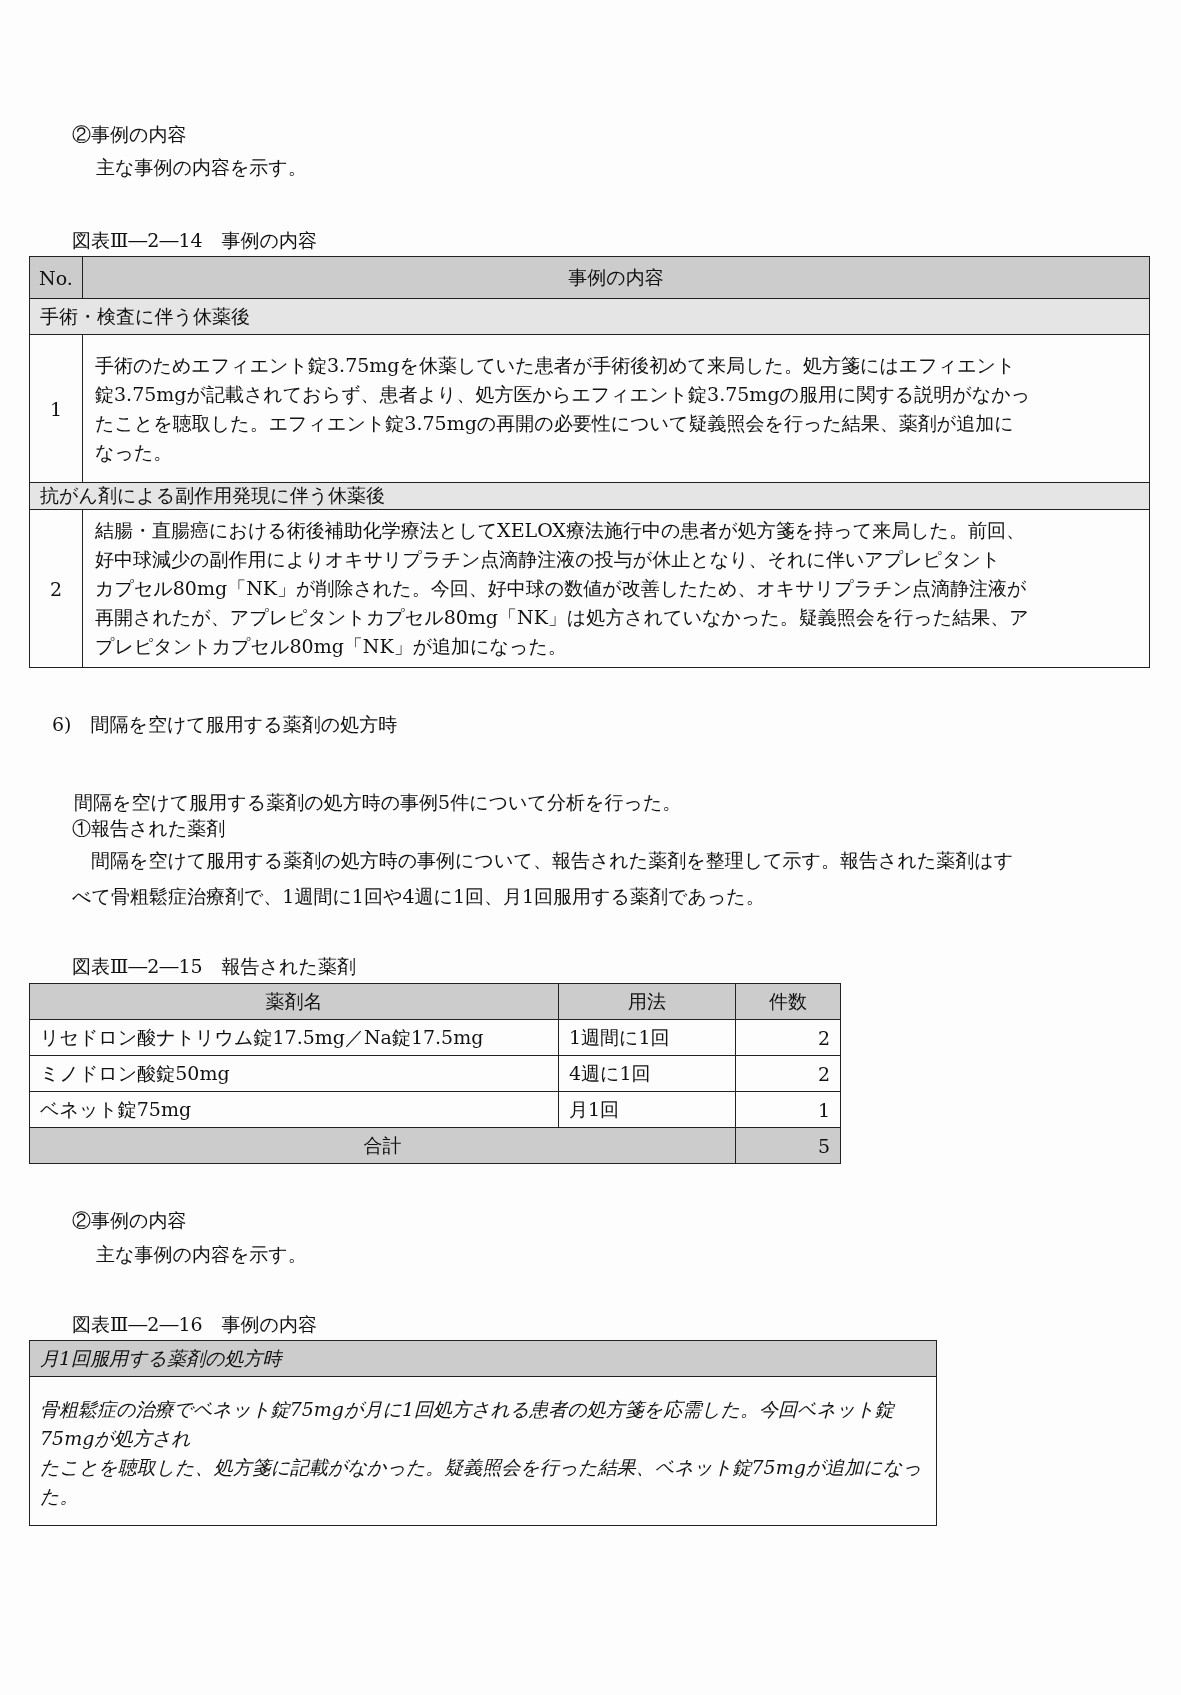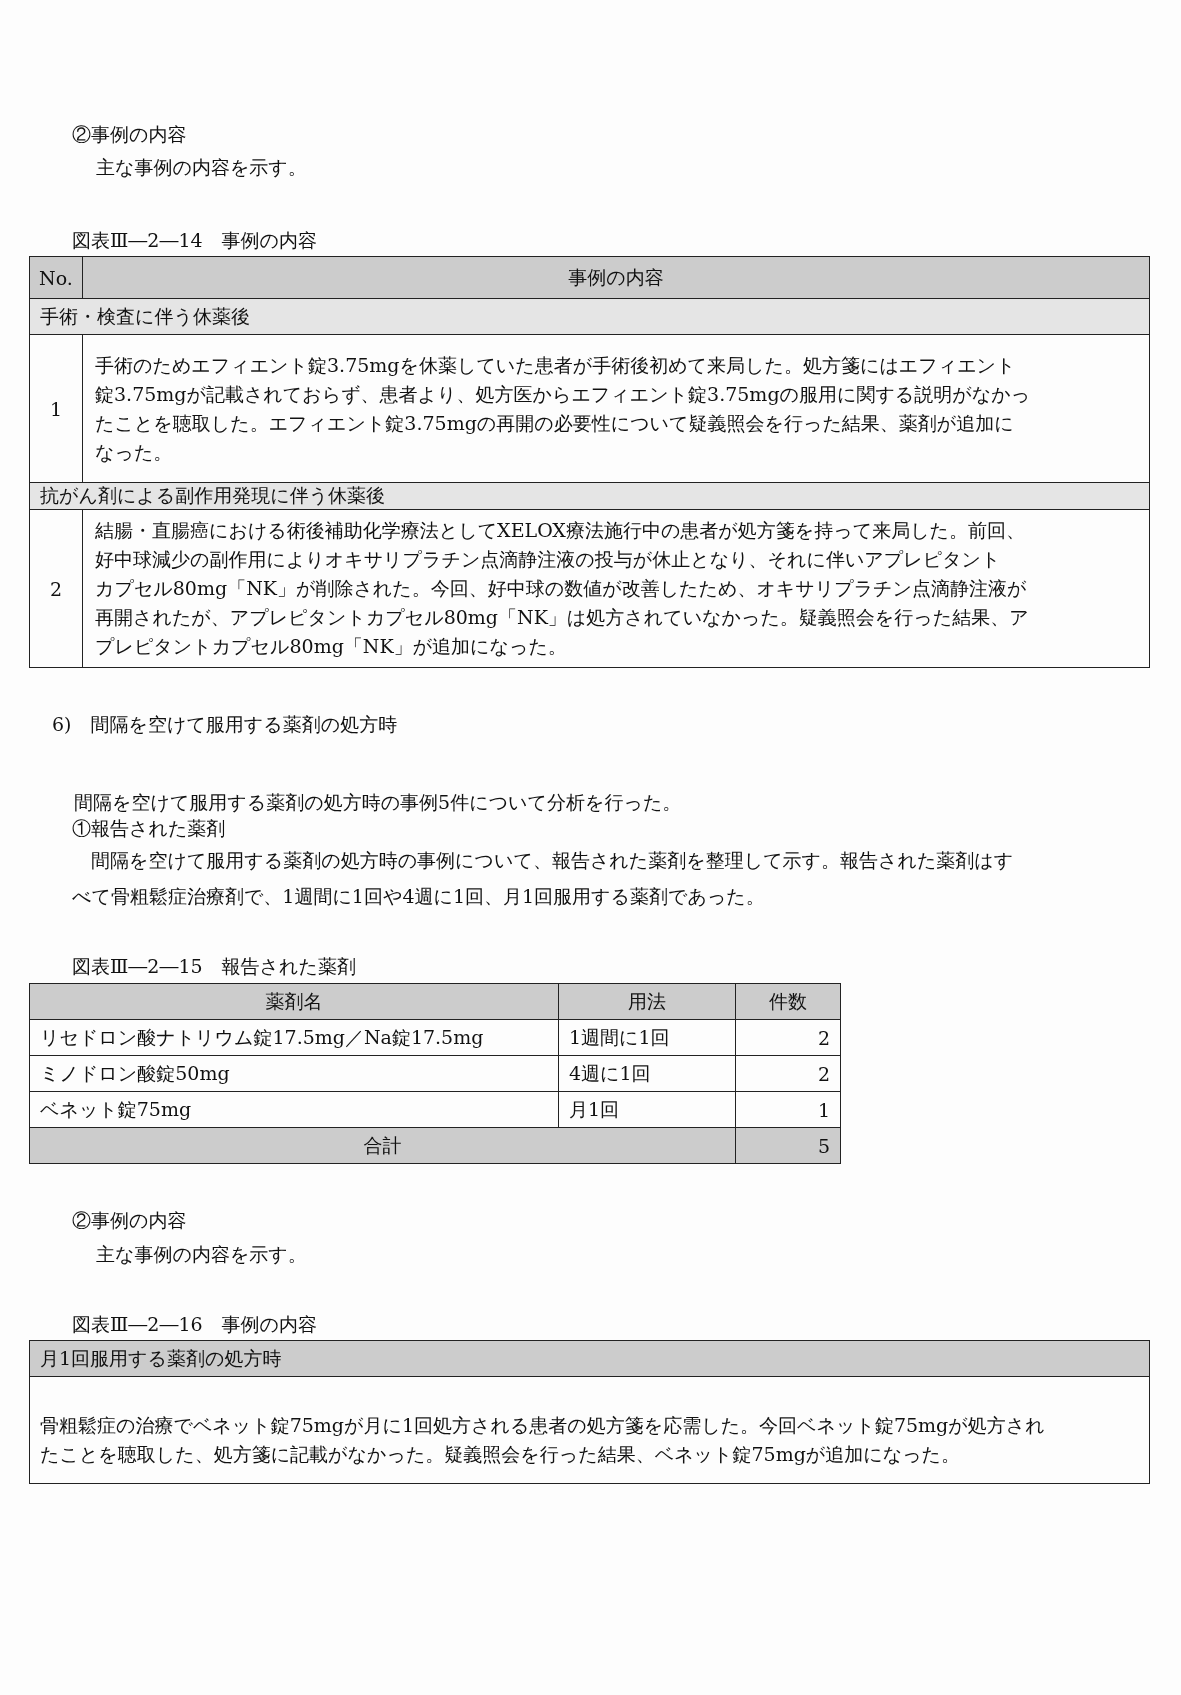--- a/index.html
+++ b/index.html
@@ -13,21 +13,21 @@
   table { border-collapse:collapse; position:absolute; font-size:19px; }
   td, th { border:1px solid #222; padding:0 10px; font-weight:normal; }
   .hdr { background:#cccccc; }
   .cat { background:#e5e5e5; }
   .t1 td.no { text-align:center; width:52px; padding:0; }
   .t1 .content { line-height:29px; padding:6px 10px 6px 12px; text-align:justify; }
   .t2 td { height:35px; }
   .t2 .num { text-align:right; }
   .t2 .center { text-align:center; }
   .t3 td { padding:0 10px; }
-  .t3 .content { line-height:29px; padding:34px 10px 14px 10px; }
+  .t3 .content { line-height:29px; padding:18px 10px 14px 10px; }
 </style>
 </head>
 <body>
 
 <div class="abs" style="left:72px; top:122px;">②事例の内容</div>
 <div class="abs" style="left:96px; top:155px;">主な事例の内容を示す。</div>
 <div class="abs" style="left:72px; top:228px;">図表Ⅲ―2―14　事例の内容</div>
 
 <table class="t1" style="left:29px; top:256px; width:1121px;">
   <tbody>
@@ -98,21 +98,21 @@
     <td colspan="2" class="center">合計</td>
     <td class="num">5</td>
   </tr>
 </tbody>
   </table>
 
 <div class="abs" style="left:72px; top:1208px;">②事例の内容</div>
 <div class="abs" style="left:96px; top:1242px;">主な事例の内容を示す。</div>
 <div class="abs" style="left:72px; top:1312px;">図表Ⅲ―2―16　事例の内容</div>
 
-<table class="t3" style="left:29px; top:1340px; width:1121px;">
+<table class="t3" style="left:29px; top:1340px; width:908px;font-style:italic;">
   <tbody>
       <tr class="hdr" style="height:36px;">
     <td>月1回服用する薬剤の処方時</td>
   </tr>
   <tr>
     <td class="content">
       <div>骨粗鬆症の治療でベネット錠75mgが月に1回処方される患者の処方箋を応需した。今回ベネット錠75mgが処方され</div>
       <div>たことを聴取した、処方箋に記載がなかった。疑義照会を行った結果、ベネット錠75mgが追加になった。</div>
     </td>
   </tr>

